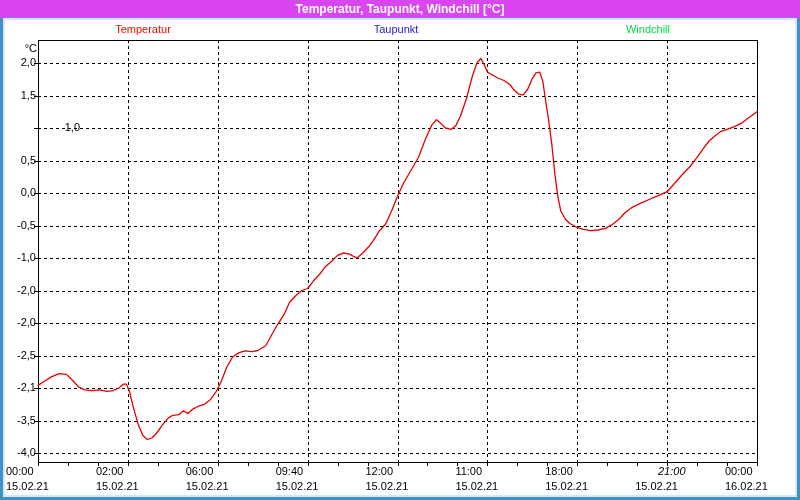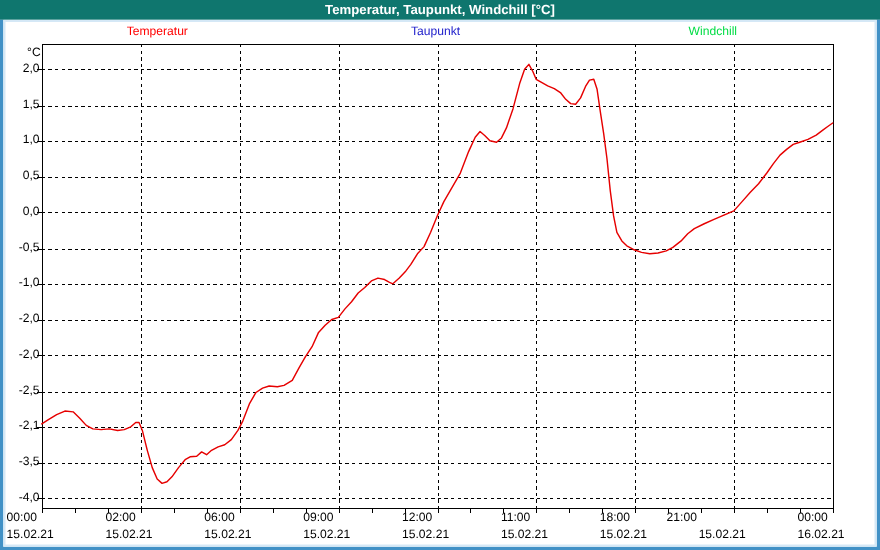--- a/index.html
+++ b/index.html
@@ -20,21 +20,21 @@
   #legend-1{left:396px;}
   #legend-2{left:648px;}
   .unit{position:absolute;left:4px;top:42px;width:33px;text-align:right;font-size:11px;color:#000;}
   #plot{position:absolute;left:0;top:0;width:800px;height:500px;}
   .ylab{position:absolute;left:4px;width:32px;text-align:right;font-size:11px;color:#000;line-height:11px;}
   .xlab{position:absolute;width:64px;text-align:left;font-size:11px;color:#000;line-height:11px;white-space:nowrap;}
 </style>
 </head>
 <body>
 
-<div class="titlebar" style="background: #0f766e;">
+<div class="titlebar" style="background: #d946ef;">
   <span>Temperatur, Taupunkt, Windchill [°C]</span>
 </div>
 
 <div class="frame-outer" id="frame-outer" style="border-color: rgb(65, 145, 198);"></div>
 <div class="frame-inner" id="frame-inner" style="border-color: rgb(213, 232, 246);"></div>
 
 <span class="legend-item" id="legend-0" style="color: rgb(255, 0, 0);">Temperatur</span>
 <span class="legend-item" id="legend-1" style="color: rgb(34, 34, 204);">Taupunkt</span>
 <span class="legend-item" id="legend-2" style="color: rgb(0, 221, 68);">Windchill</span>
 
@@ -99,42 +99,42 @@
     <line x1="697.5" x2="697.5" y1="462" y2="466" stroke="#000000" stroke-width="1" shape-rendering="crispEdges"></line>
     <line x1="727.5" x2="727.5" y1="462" y2="466" stroke="#000000" stroke-width="1" shape-rendering="crispEdges"></line>
     <line x1="757.5" x2="757.5" y1="462" y2="466" stroke="#000000" stroke-width="1" shape-rendering="crispEdges"></line>
     <rect x="38.5" y="40.5" width="719" height="422" fill="none" stroke="#000000" stroke-width="1" shape-rendering="crispEdges"></rect>
     <polyline points="38.0,385.4 44.0,381.5 51.5,376.9 59.0,373.7 66.5,374.4 72.5,380.2 78.4,386.7 84.4,389.9 91.9,390.6 99.4,389.9 106.9,391.3 112.9,390.6 118.9,388.0 123.4,384.1 126.4,384.1 129.4,391.3 133.9,409.4 138.4,425.1 142.9,435.5 147.3,439.4 151.8,438.0 156.3,433.5 162.3,425.1 168.3,417.9 172.8,415.3 178.8,414.7 183.3,410.8 187.8,413.4 192.3,409.4 198.3,406.2 204.3,404.3 210.3,399.7 216.3,391.3 220.7,382.8 226.7,367.2 232.7,356.8 238.7,352.9 244.7,350.9 252.2,351.6 258.2,350.3 265.7,345.8 271.7,334.7 277.7,324.3 283.7,315.2 289.6,302.2 295.6,295.7 301.6,290.5 307.6,288.5 313.6,280.8 319.6,274.3 325.6,266.4 331.6,261.3 337.6,255.4 343.6,252.8 349.6,254.1 354.1,256.7 357.1,258.0 363.0,252.8 369.0,246.3 373.5,240.4 379.5,230.7 385.5,224.2 391.5,211.2 397.5,196.3 403.5,183.3 411.0,170.3 418.5,157.3 426.0,137.8 432.0,124.8 436.4,119.6 440.9,123.4 445.4,128.0 451.4,129.3 455.9,125.4 460.4,116.3 466.4,98.8 472.4,76.0 476.9,63.0 480.8,58.5 484.4,65.0 487.4,72.1 491.9,74.7 497.9,78.0 503.9,80.5 509.8,84.5 514.3,90.3 518.8,94.2 523.3,94.8 527.8,89.0 532.3,78.6 535.9,72.8 539.8,72.1 542.8,81.2 545.8,102.0 548.8,121.5 551.8,144.3 554.8,173.5 557.8,196.3 560.8,211.2 565.3,219.0 569.8,223.5 575.8,226.8 583.2,229.4 590.7,230.7 598.2,230.0 605.7,228.1 611.7,224.9 619.2,219.0 625.2,212.5 631.2,207.9 640.2,203.4 649.1,199.5 658.1,195.6 667.1,191.7 674.6,183.3 682.1,174.8 689.6,167.0 697.1,157.3 703.1,148.8 709.1,141.0 715.1,135.8 721.1,131.3 727.0,129.3 734.5,126.7 742.0,122.8 748.0,118.3 752.5,115.0 757.0,111.8" fill="none" stroke="#e60000" stroke-width="1.3" stroke-linejoin="round" stroke-linecap="round"></polyline>
   </svg>
 
 <div id="labels">
     <div class="ylab" style="top: 57px;">2,0</div>
     <div class="ylab" style="top: 89.5px;">1,5</div>
-    <div class="ylab" style="top: 122px;">1,0</div>
+    <div class="ylab" style="top: 122px; padding-left: 44px;">1,0</div>
     <div class="ylab" style="top: 154.5px;">0,5</div>
     <div class="ylab" style="top: 187px;">0,0</div>
     <div class="ylab" style="top: 219.5px;">-0,5</div>
     <div class="ylab" style="top: 252px;">-1,0</div>
     <div class="ylab" style="top: 284.5px;">-2,0</div>
     <div class="ylab" style="top: 317px;">-2,0</div>
     <div class="ylab" style="top: 349.5px;">-2,5</div>
     <div class="ylab" style="top: 382px;">-2,1</div>
     <div class="ylab" style="top: 414.5px;">-3,5</div>
     <div class="ylab" style="top: 447px;">-4,0</div>
     <div class="xlab" style="left: 6px; top: 466px;">00:00</div>
     <div class="xlab" style="left: 6px; top: 481px;">15.02.21</div>
     <div class="xlab" style="left: 95.875px; top: 466px;">02:00</div>
     <div class="xlab" style="left: 95.875px; top: 481px;">15.02.21</div>
     <div class="xlab" style="left: 185.75px; top: 466px;">06:00</div>
     <div class="xlab" style="left: 185.75px; top: 481px;">15.02.21</div>
-    <div class="xlab" style="left: 275.625px; top: 466px;">09:00</div>
+    <div class="xlab" style="left: 275.625px; top: 466px;">09:40</div>
     <div class="xlab" style="left: 275.625px; top: 481px;">15.02.21</div>
     <div class="xlab" style="left: 365.5px; top: 466px;">12:00</div>
     <div class="xlab" style="left: 365.5px; top: 481px;">15.02.21</div>
     <div class="xlab" style="left: 455.375px; top: 466px;">11:00</div>
     <div class="xlab" style="left: 455.375px; top: 481px;">15.02.21</div>
     <div class="xlab" style="left: 545.25px; top: 466px;">18:00</div>
     <div class="xlab" style="left: 545.25px; top: 481px;">15.02.21</div>
-    <div class="xlab" style="left: 606px; top: 466px;">21:00</div>
+    <div class="xlab" style="left: 658px; top: 466px; font-style: italic;">21:00</div>
     <div class="xlab" style="left: 635.125px; top: 481px;">15.02.21</div>
     <div class="xlab" style="left: 725px; top: 466px;">00:00</div>
     <div class="xlab" style="left: 725px; top: 481px;">16.02.21</div>
   </div>
 
 </body></html>

